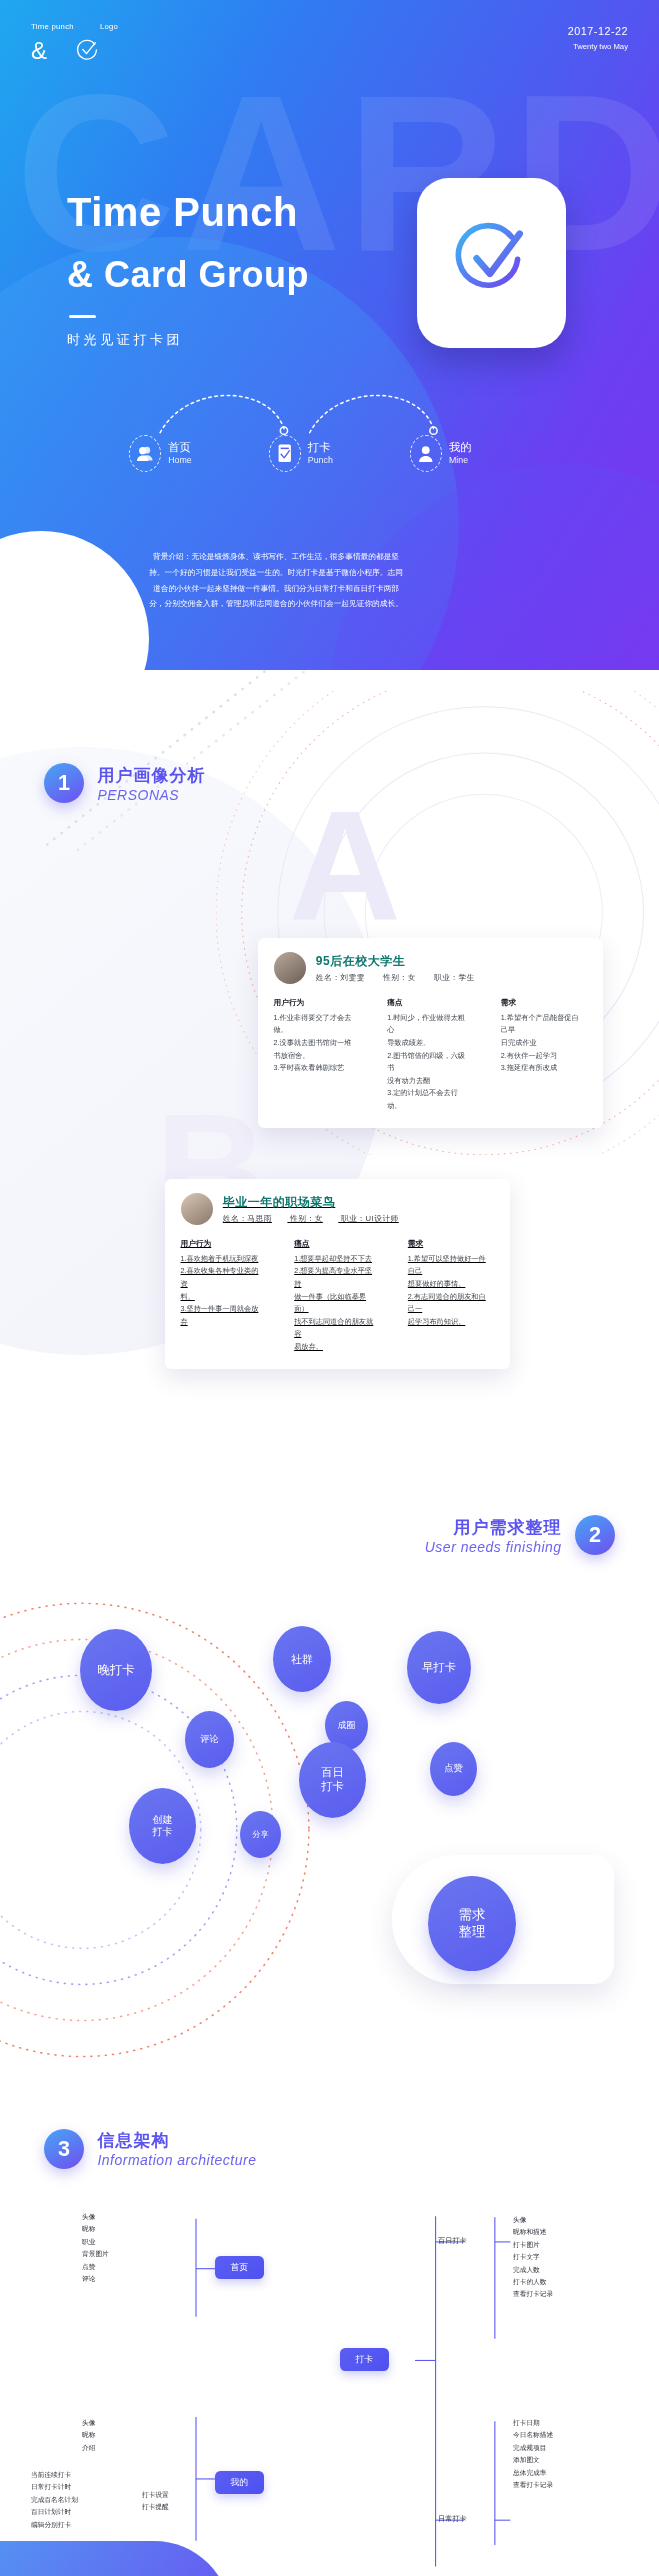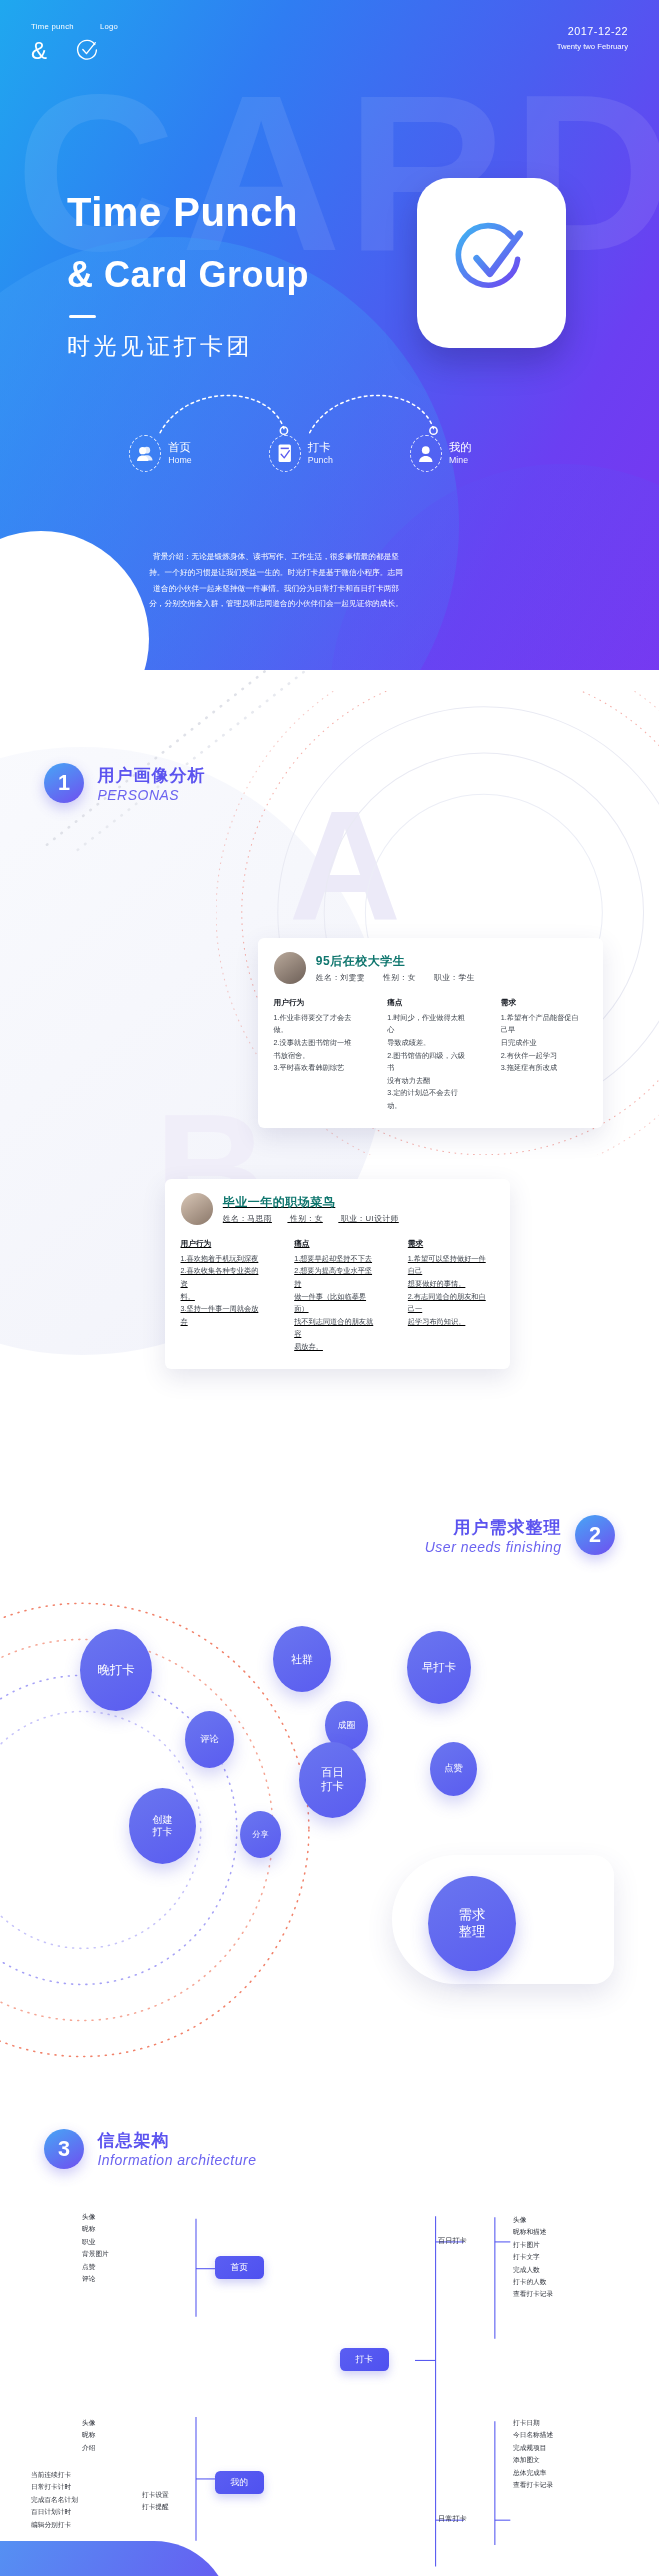--- a/index.html
+++ b/index.html
@@ -52,21 +52,21 @@
   .brandmarks { display:flex; gap:28px; margin-top:7.2px; align-items:center; }
   .amp { font-size:24px; line-height:1; font-weight:300; }
   .datebox { text-align:right; line-height:1.7; }
   .date-main { font-size:10.8px; letter-spacing:0.5px; }
   .date-sub { font-size:7.7px; }
 
   .hero-title-wrap { position:absolute; left:67px; top:191px; color:#fff; }
   .hero-title { font-size:40px; font-weight:bold; letter-spacing:0.5px; line-height:1.05; }
   .hero-subtitle { font-size:36px; font-weight:bold; margin-top:21px; letter-spacing:0.5px; }
   .hero-rule { width:27px; height:3.6px; background:#fff; border-radius:2.1px; margin:18.5px 0 13.4px 2.1px; }
-  .hero-cn { font-size:23px; letter-spacing:3.6px; }
+  .hero-cn { font-size:13px; letter-spacing:3.6px; }
 
   .app-icon {
     position:absolute; left:417px; top:178px;
     width:149px; height:170px; background:#fff;
     border-radius:32px;
     box-shadow:0 15.5px 31px rgba(30,20,90,.28);
     display:flex; align-items:center; justify-content:center;
   }
 
   
@@ -195,21 +195,21 @@
           <span>
             <svg width="24" height="24" viewBox="0 0 46 46" fill="none">
               <path d="M38 12.5 A18 18 0 1 0 41 23" stroke="#fff" stroke-width="2.6" fill="none" stroke-linecap="round"></path>
               <path d="M15 22 L22 30 L39 9" stroke="#fff" stroke-width="2.6" fill="none" stroke-linecap="round" stroke-linejoin="round"></path>
             </svg>
           </span>
         </div>
       </div>
       <div class="datebox">
         <div class="date-main">2017-12-22</div>
-        <div class="date-sub">Twenty two February</div>
+        <div class="date-sub">Twenty two May</div>
       </div>
     </div>
 
     <div class="hero-title-wrap">
       <div class="hero-title">Time Punch</div>
       <div class="hero-subtitle">&amp; Card Group</div>
       <div class="hero-rule"></div>
       <div class="hero-cn">时光见证打卡团</div>
     </div>
 

